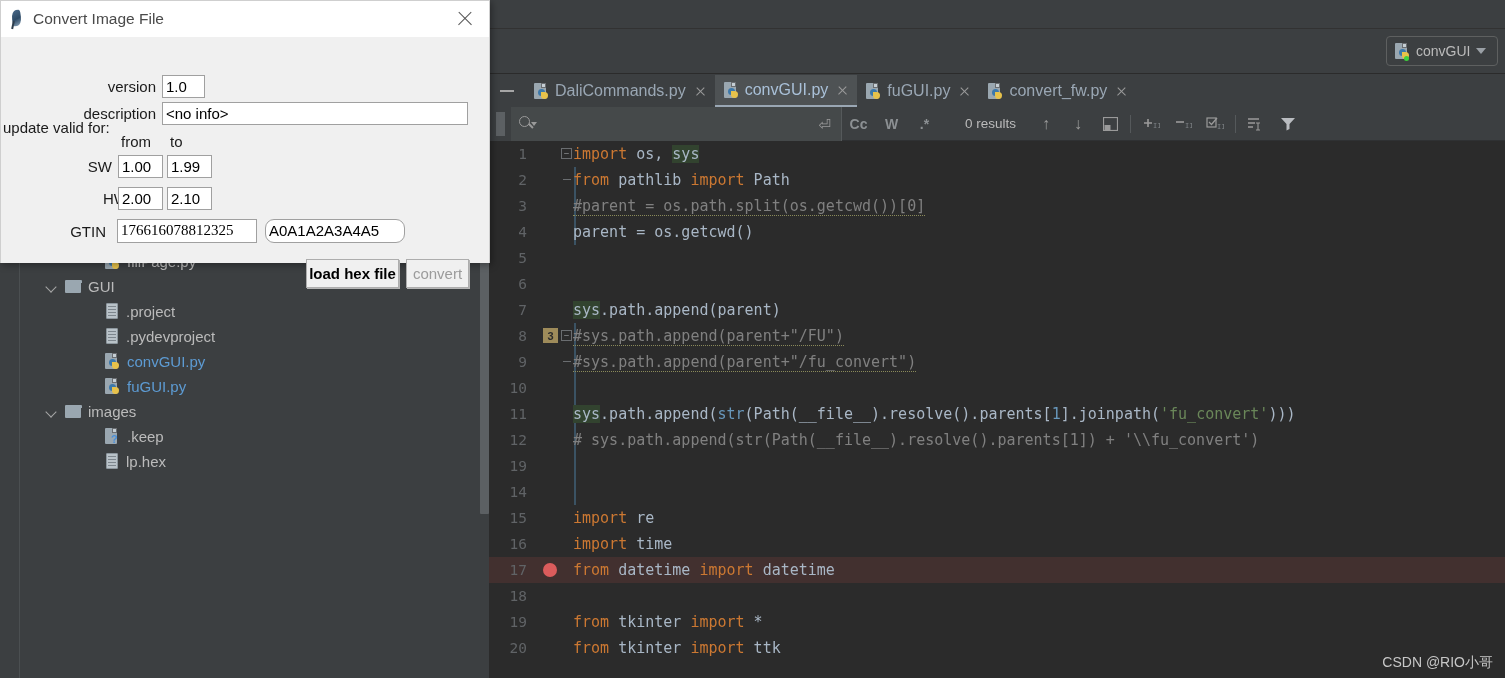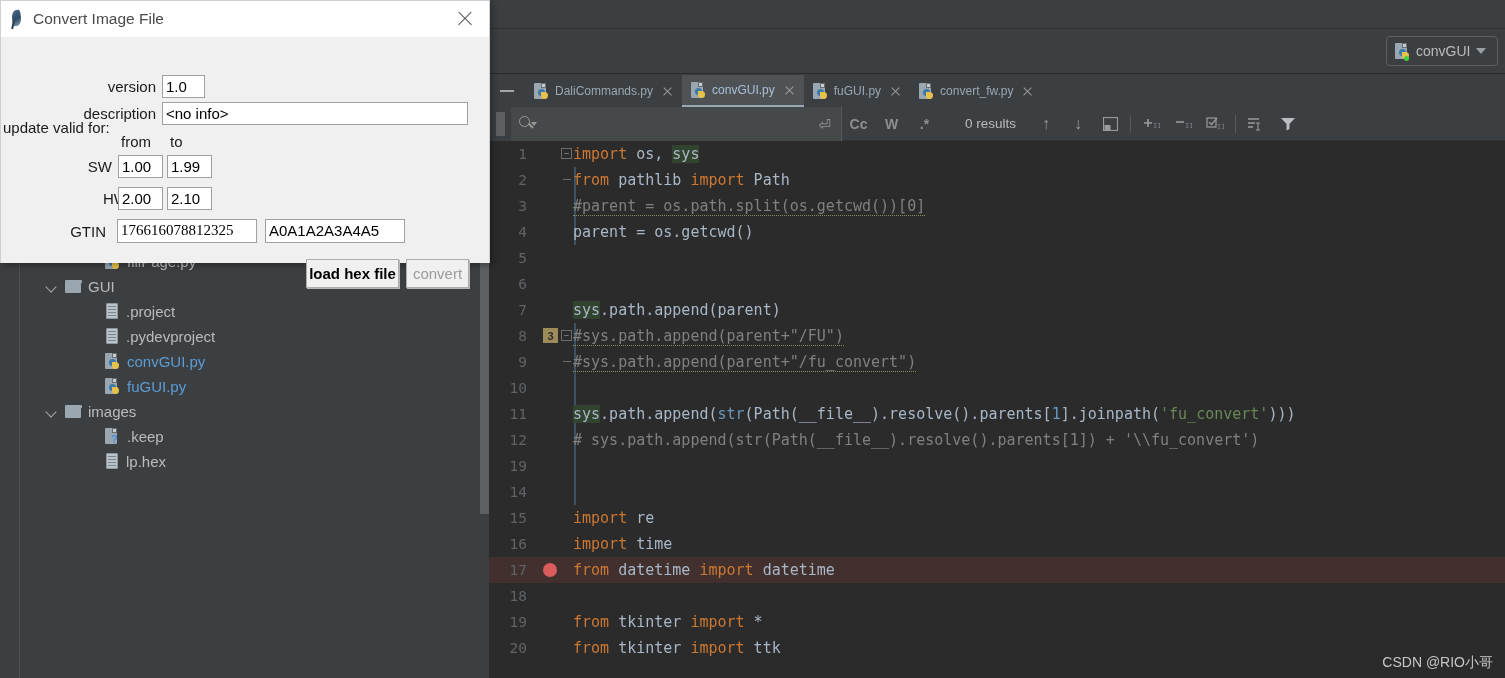--- a/index.html
+++ b/index.html
@@ -138,21 +138,21 @@
   .tabbar {
     position: absolute; left: 0; top: 0; width: 1016px; height: 33px;
     background: #3c3f41; display: flex; align-items: flex-end;
   }
   .minimize-btn {
     width: 36px; height: 33px; display: flex; align-items: center; justify-content: center;
   }
   .minimize-btn .bar { width: 14px; height: 2px; background: #a6a6a6; }
   .tab {
     display: flex; align-items: center; gap: 6px; height: 32px;
-    padding: 0 8px 0 9px; font-size: 12px; color: #9aa7b4; white-space: nowrap;
+    padding: 0 8px 0 9px; font-size: 16px; color: #9aa7b4; white-space: nowrap;
   }
   .tab.active { background: #4e5254; border-bottom: 2px solid #9aa7b4; color: #a9c0d8; }
   .tab .tab-x {
     width: 13px; height: 13px; position: relative; margin-left: 2px; flex: none;
   }
   .tab .tab-x::before, .tab .tab-x::after {
     content: ""; position: absolute; left: 1px; top: 6px; width: 11px; height: 1.4px;
     background: #9a9a9a;
   }
   .tab .tab-x::before { transform: rotate(45deg); }
@@ -679,20 +679,20 @@
       <div class="dlg-label" style="left:0; width:111px; top:121px;">SW</div>
       <div class="tkentry" style="left:117px; top:118px; width:45px; height:23px;">1.00</div>
       <div class="tkentry" style="left:166px; top:118px; width:45px; height:23px;">1.99</div>
 
       <div class="dlg-label" style="left:0; width:111px; top:153px;margin-left:16px;">HW</div>
       <div class="tkentry" style="left:117px; top:150px; width:45px; height:23px;">2.00</div>
       <div class="tkentry" style="left:166px; top:150px; width:45px; height:23px;">2.10</div>
 
       <div class="dlg-label" style="left:0; width:105px; top:186px;">GTIN</div>
       <div class="tkentry" style="left:116px; top:182px; width:140px; height:24px;font-family:Liberation Serif, serif;">176616078812325</div>
-      <div class="tkentry" style="left:264px; top:182px; width:140px; height:24px;">A0A1A2A3A4A5</div>
+      <div class="tkentry" style="left:264px; top:182px; width:140px; height:24px;border-radius:9px;">A0A1A2A3A4A5</div>
 
       <div class="tkbtn" style="left:305px; top:222px; width:93px; height:29px;">load hex file</div>
       <div class="tkbtn disabled" style="left:405px; top:222px; width:63px; height:29px;">convert</div>
     </div>
   </div>
 
 </div>
 
 </body></html>

